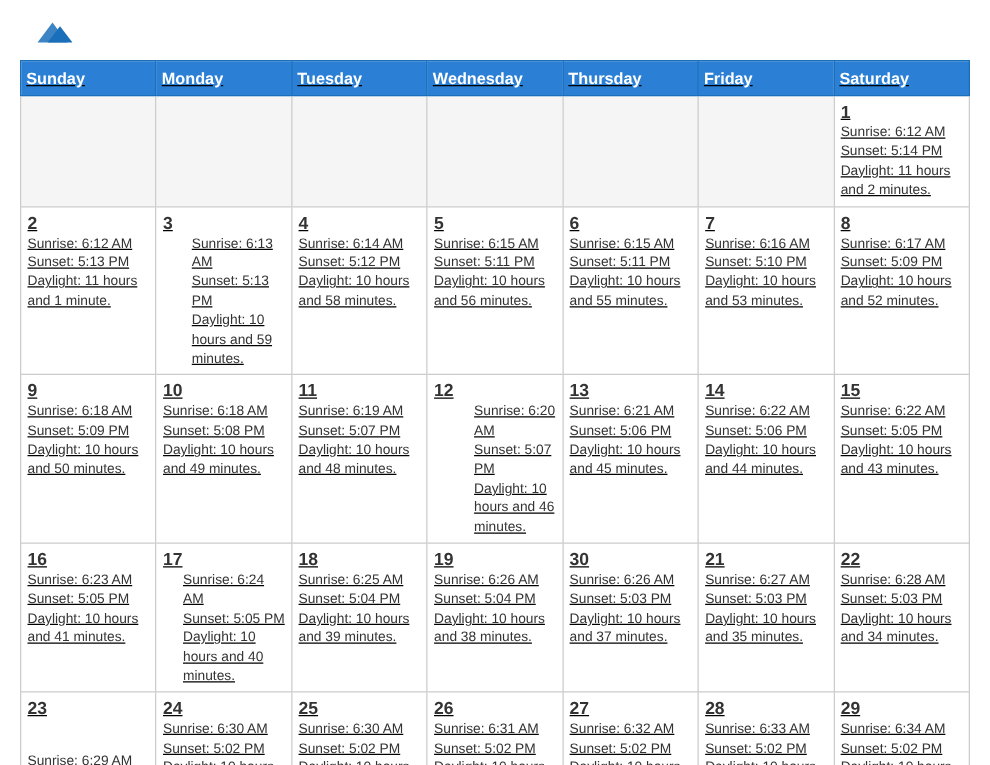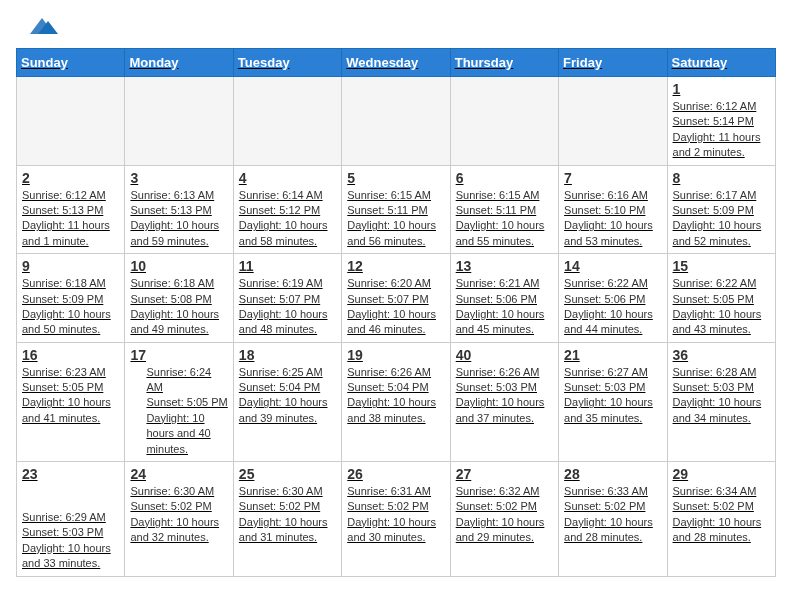--- a/index.html
+++ b/index.html
@@ -133,21 +133,21 @@
       </tr>
       <tr>
         <td>
           <span class="day-number">2</span>
           <div class="day-info" style="white-space: pre-line;">Sunrise: 6:12 AM
 Sunset: 5:13 PM
 Daylight: 11 hours and 1 minute.</div>
         </td>
         <td>
           <span class="day-number">3</span>
-          <div class="day-info" style="white-space: pre-line;">Sunrise: 6:13 AM
+          <div class="day-info" style="white-space: pre-line; margin-left: 23px;">Sunrise: 6:13 AM
 Sunset: 5:13 PM
 Daylight: 10 hours and 59 minutes.</div>
         </td>
         <td>
           <span class="day-number">4</span>
           <div class="day-info" style="white-space: pre-line;">Sunrise: 6:14 AM
 Sunset: 5:12 PM
 Daylight: 10 hours and 58 minutes.</div>
         </td>
         <td>
@@ -189,21 +189,21 @@
 Daylight: 10 hours and 49 minutes.</div>
         </td>
         <td>
           <span class="day-number">11</span>
           <div class="day-info" style="white-space: pre-line;">Sunrise: 6:19 AM
 Sunset: 5:07 PM
 Daylight: 10 hours and 48 minutes.</div>
         </td>
         <td>
           <span class="day-number">12</span>
-          <div class="day-info" style="white-space: pre-line;">Sunrise: 6:20 AM
+          <div class="day-info" style="white-space: pre-line; margin-left: 32px;">Sunrise: 6:20 AM
 Sunset: 5:07 PM
 Daylight: 10 hours and 46 minutes.</div>
         </td>
         <td>
           <span class="day-number">13</span>
           <div class="day-info" style="white-space: pre-line;">Sunrise: 6:21 AM
 Sunset: 5:06 PM
 Daylight: 10 hours and 45 minutes.</div>
         </td>
         <td>
@@ -238,33 +238,33 @@
 Sunset: 5:04 PM
 Daylight: 10 hours and 39 minutes.</div>
         </td>
         <td>
           <span class="day-number">19</span>
           <div class="day-info" style="white-space: pre-line;">Sunrise: 6:26 AM
 Sunset: 5:04 PM
 Daylight: 10 hours and 38 minutes.</div>
         </td>
         <td>
-          <span class="day-number">40</span>
+          <span class="day-number">30</span>
           <div class="day-info" style="white-space: pre-line;">Sunrise: 6:26 AM
 Sunset: 5:03 PM
 Daylight: 10 hours and 37 minutes.</div>
         </td>
         <td>
           <span class="day-number">21</span>
           <div class="day-info" style="white-space: pre-line;">Sunrise: 6:27 AM
 Sunset: 5:03 PM
 Daylight: 10 hours and 35 minutes.</div>
         </td>
         <td>
-          <span class="day-number">36</span>
+          <span class="day-number">22</span>
           <div class="day-info" style="white-space: pre-line;">Sunrise: 6:28 AM
 Sunset: 5:03 PM
 Daylight: 10 hours and 34 minutes.</div>
         </td>
       </tr>
       <tr>
         <td>
           <span class="day-number">23</span>
           <div class="day-info" style="white-space: pre-line; margin-top: 28px;">Sunrise: 6:29 AM
 Sunset: 5:03 PM

